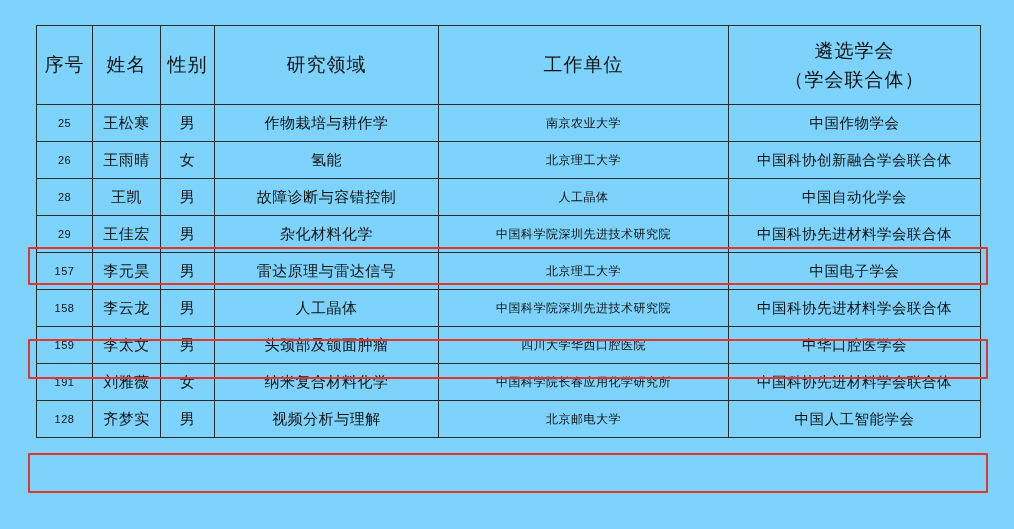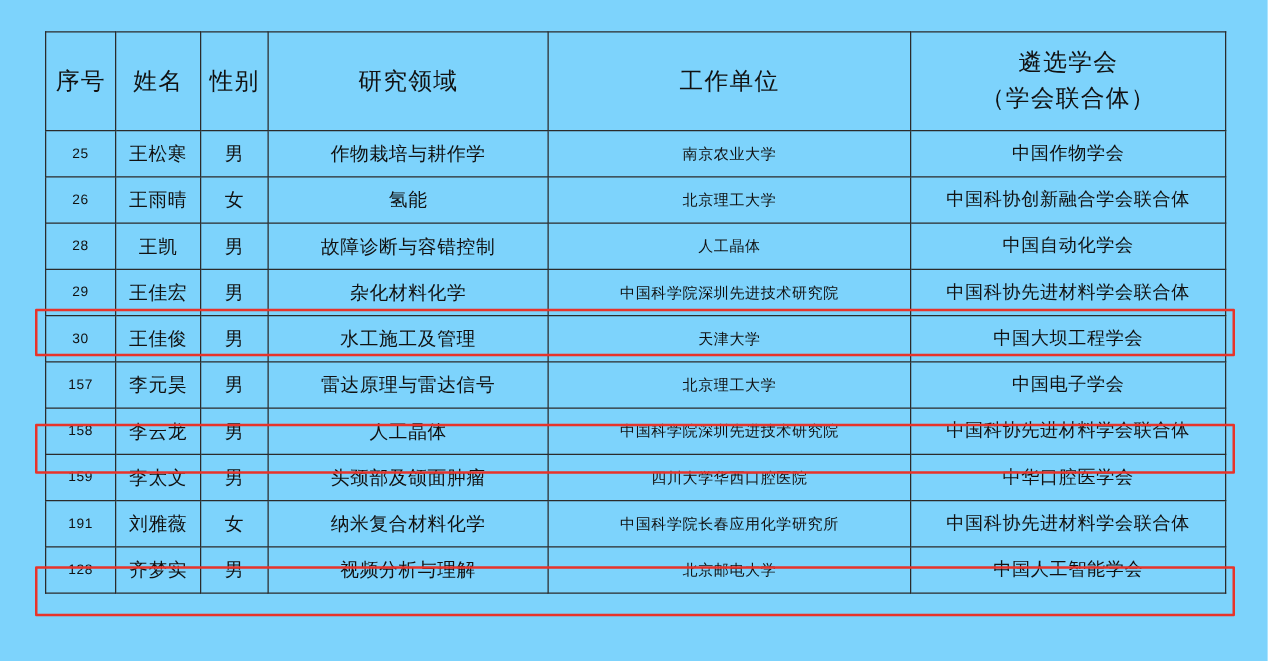--- a/index.html
+++ b/index.html
@@ -134,28 +134,20 @@
         <td class="soc">中国自动化学会</td>
       </tr>
       <tr>
         <td class="idx">29</td>
         <td>王佳宏</td>
         <td>男</td>
         <td class="field">杂化材料化学</td>
         <td class="org">中国科学院深圳先进技术研究院</td>
         <td class="soc">中国科协先进材料学会联合体</td>
       </tr>
-      <tr>
-        <td class="idx">30</td>
-        <td>王佳俊</td>
-        <td>男</td>
-        <td class="field">水工施工及管理</td>
-        <td class="org">天津大学</td>
-        <td class="soc">中国大坝工程学会</td>
-      </tr>
     </tbody>
 
     <tbody>
       <tr class="clip-top">
         <td class="idx">157</td>
         <td>李元昊</td>
         <td>男</td>
         <td class="field">雷达原理与雷达信号</td>
         <td class="org">北京理工大学</td>
         <td class="soc">中国电子学会</td>

